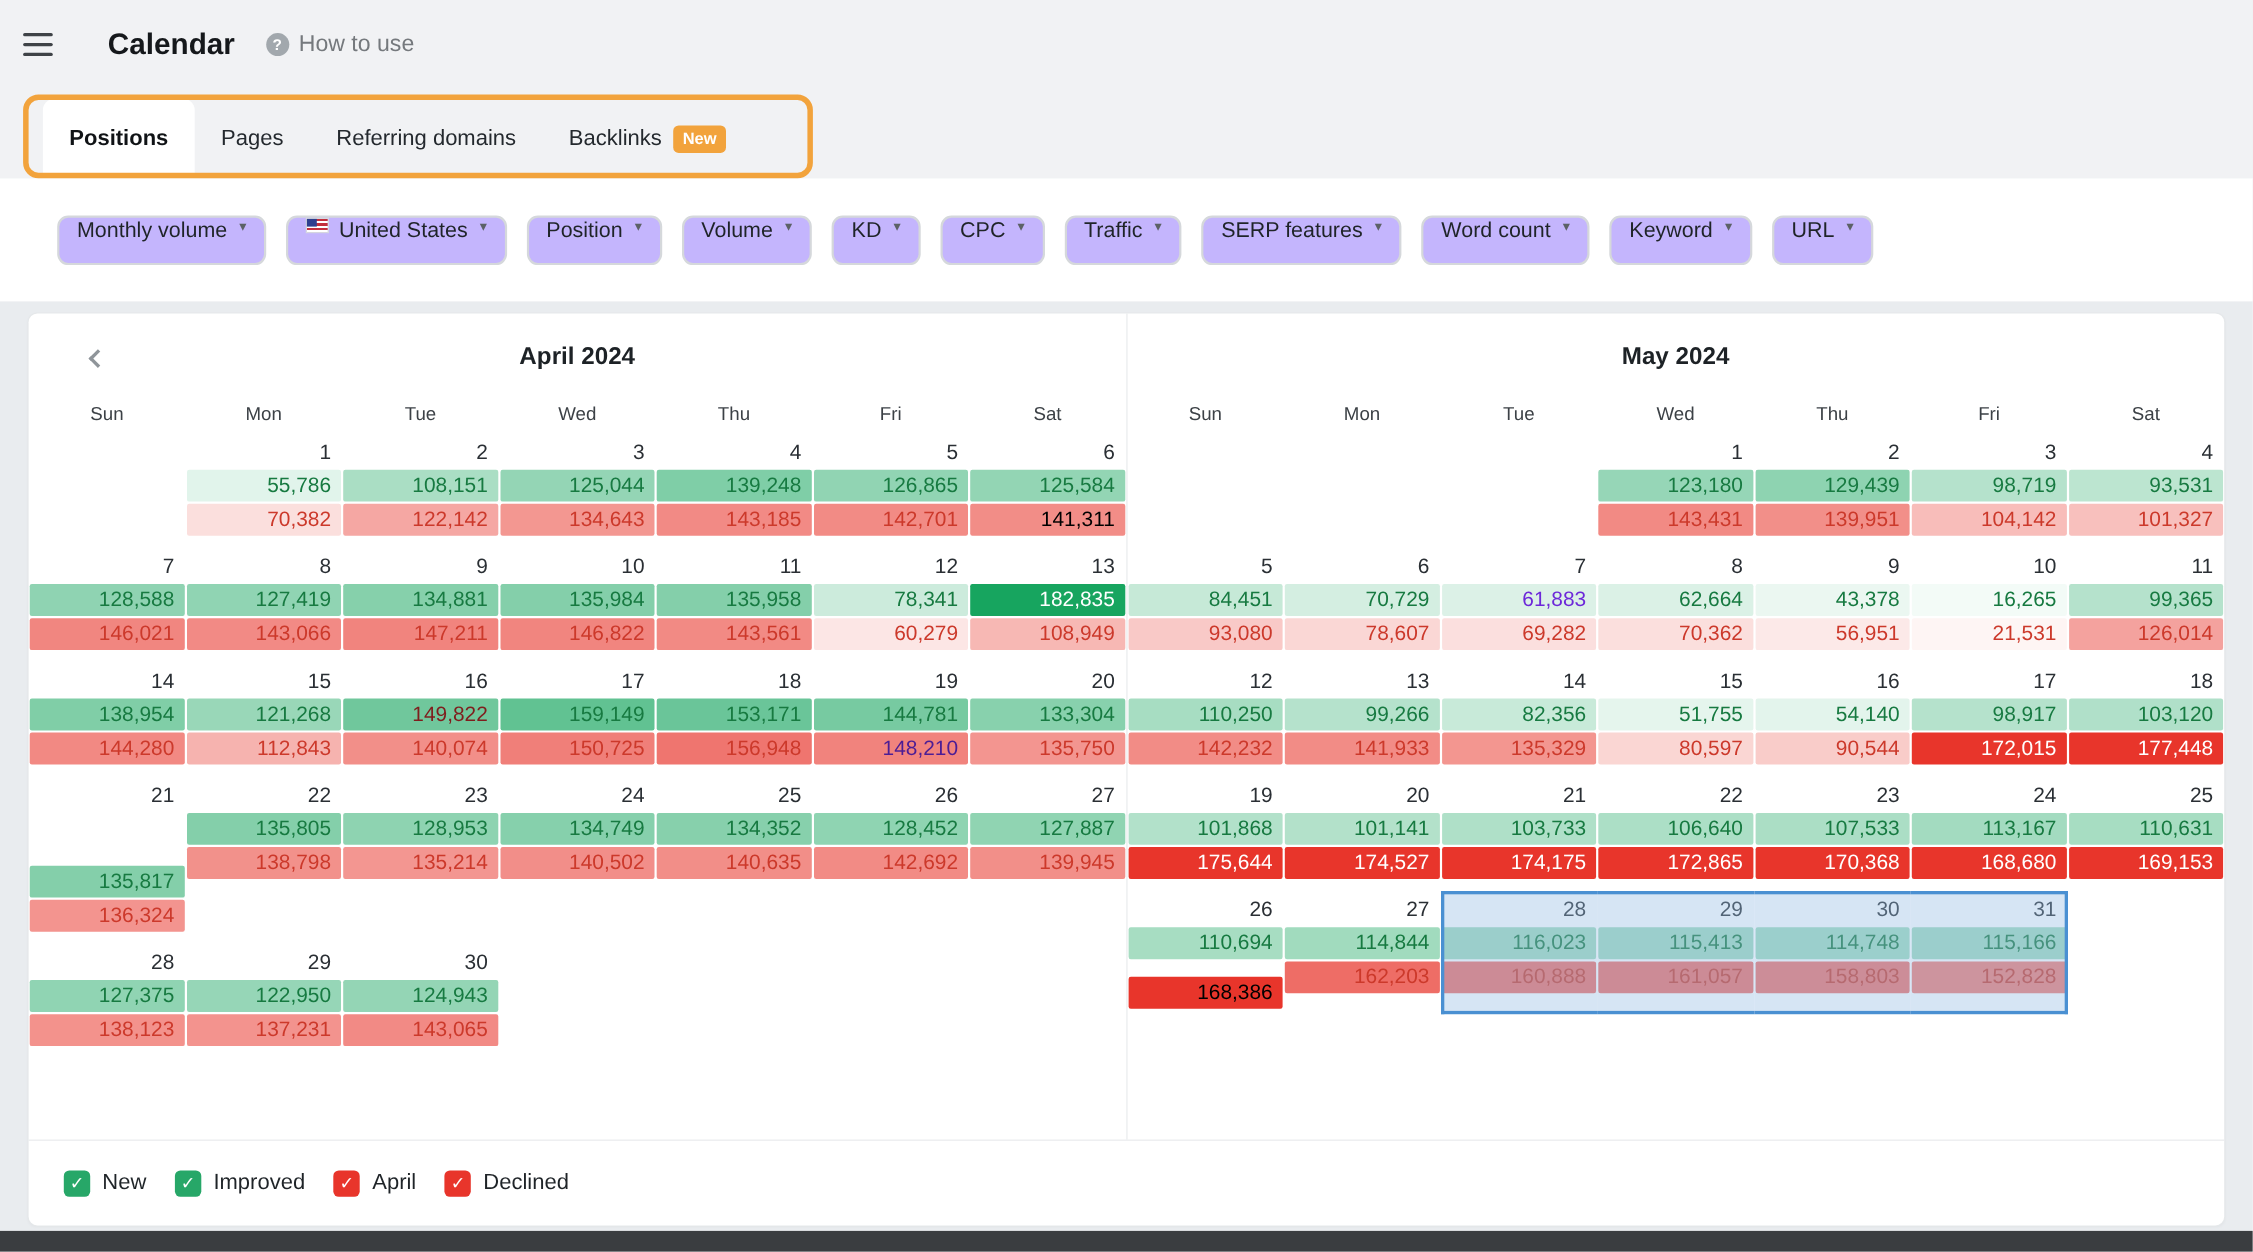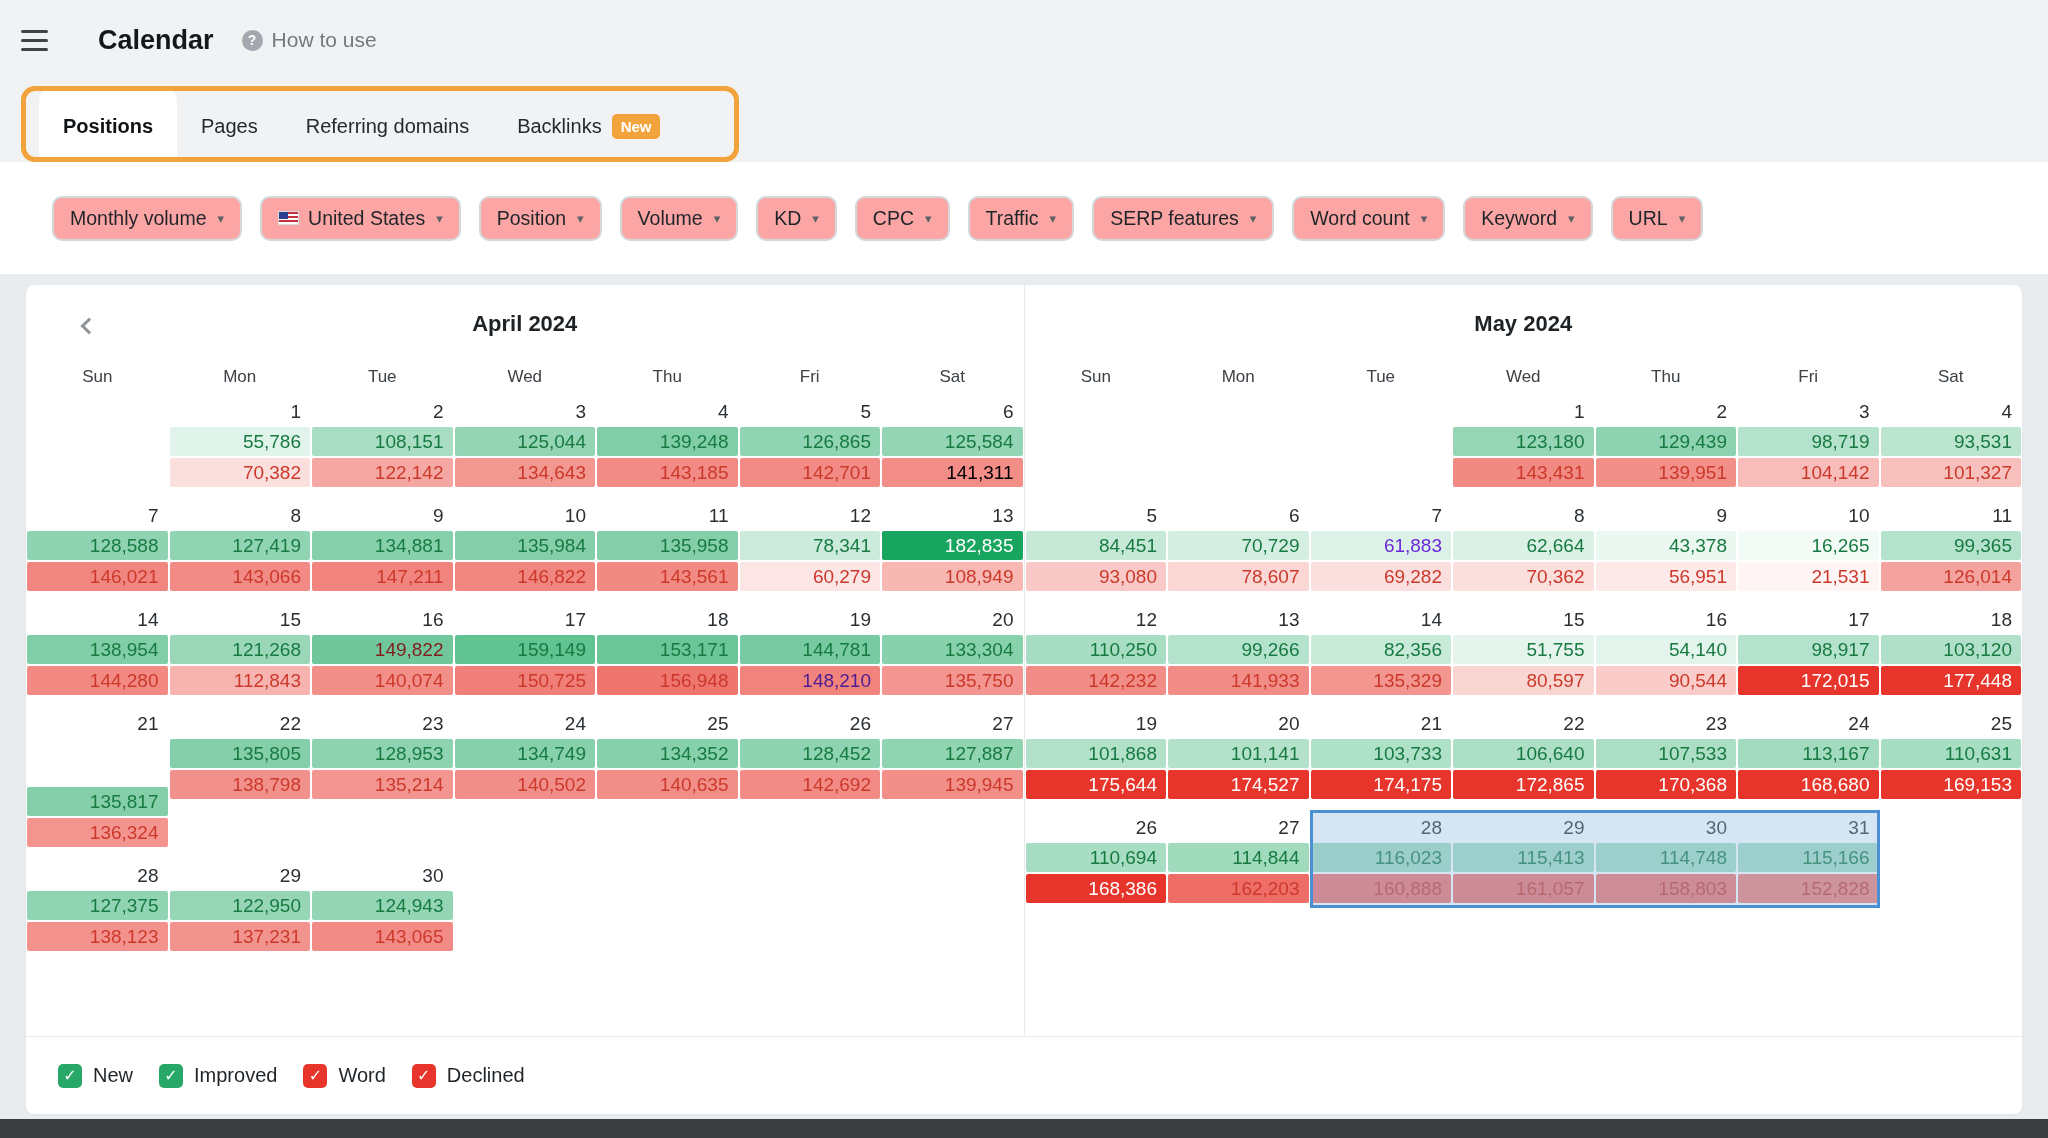--- a/index.html
+++ b/index.html
@@ -45,22 +45,22 @@
     border: 5px solid var(--orange, #f2a33c); border-radius: 14px;
     pointer-events: none; z-index: 3;
   }
 
   
   .filtersbar {
     height: 112px; background: #fff;
     display: flex; align-items: center; gap: 18px; padding-left: 52px;
   }
   .filter-btn {
-    height: 45px; display: inline-flex; align-items: center; gap: 9px;
-    padding: 0 16px; background: #fca5a5;
+    height: 45px; display: inline-flex; gap: 9px;
+    padding: 0 16px; background: #c4b5fd;
     border: 2px solid #d5d8db; border-radius: 10px;
     font-family: inherit; font-size: 19.5px; color: #1f2428; cursor: pointer; white-space: nowrap;
   }
   .caret { font-size: 13px; color: #5c6166; margin-left: 2px; }
   .flag { width: 21px; height: 14px; position: relative; display: inline-block;
     background: repeating-linear-gradient(180deg, #c22f3d 0 2px, #fff 2px 4px); border: 1px solid #d8dbde; }
   .flag::after { content: ""; position: absolute; left: 0; top: 0; width: 9px; height: 7px; background: #2e3f8f; }
 
   
   .page { padding: 11px 26px 0; }
@@ -525,21 +525,21 @@
               <div class="day-cell">
                 <div class="day-num">25</div>
                 <div class="bar green" style="background: rgb(167, 221, 194); color: rgb(23, 122, 65);">110,631</div>
                 <div class="bar red" style="background: rgb(232, 53, 43); color: rgb(255, 255, 255);">169,153</div>
               </div>
             </div>
             <div class="week">
               <div class="day-cell">
                 <div class="day-num">26</div>
                 <div class="bar green" style="background: rgb(167, 221, 194); color: rgb(23, 122, 65);">110,694</div>
-                <div class="bar red" style="background: rgb(232, 53, 43); color: #ffffff;">168,386</div>
+                <div class="bar red" style="background: rgb(232, 53, 43); color: #000000; margin-top: 14px;">168,386</div>
               </div>
               <div class="day-cell">
                 <div class="day-num">27</div>
                 <div class="bar green" style="background: rgb(161, 219, 190); color: rgb(23, 122, 65);">114,844</div>
                 <div class="bar red" style="background: rgb(238, 109, 102); color: rgb(204, 57, 43);">162,203</div>
               </div>
               <div class="day-cell sel sel-first">
                 <div class="day-num">28</div>
                 <div class="bar green" style="background: rgb(160, 218, 189); color: rgb(23, 122, 65);">116,023</div>
                 <div class="bar red" style="background: rgb(239, 111, 104); color: rgb(204, 57, 43);">160,888</div>
@@ -568,21 +568,21 @@
         <div class="legend-item">
           <span class="checkbox" style="background: rgb(39, 167, 104);">✓</span>
           <span class="legend-label">New</span>
         </div>
         <div class="legend-item">
           <span class="checkbox" style="background: rgb(39, 167, 104);">✓</span>
           <span class="legend-label">Improved</span>
         </div>
         <div class="legend-item">
           <span class="checkbox" style="background: rgb(232, 53, 43);">✓</span>
-          <span class="legend-label">Word</span>
+          <span class="legend-label">April</span>
         </div>
         <div class="legend-item">
           <span class="checkbox" style="background: rgb(232, 53, 43);">✓</span>
           <span class="legend-label">Declined</span>
         </div>
       </div>
   </div>
 </div>
 
 <div class="bottombar"></div>

